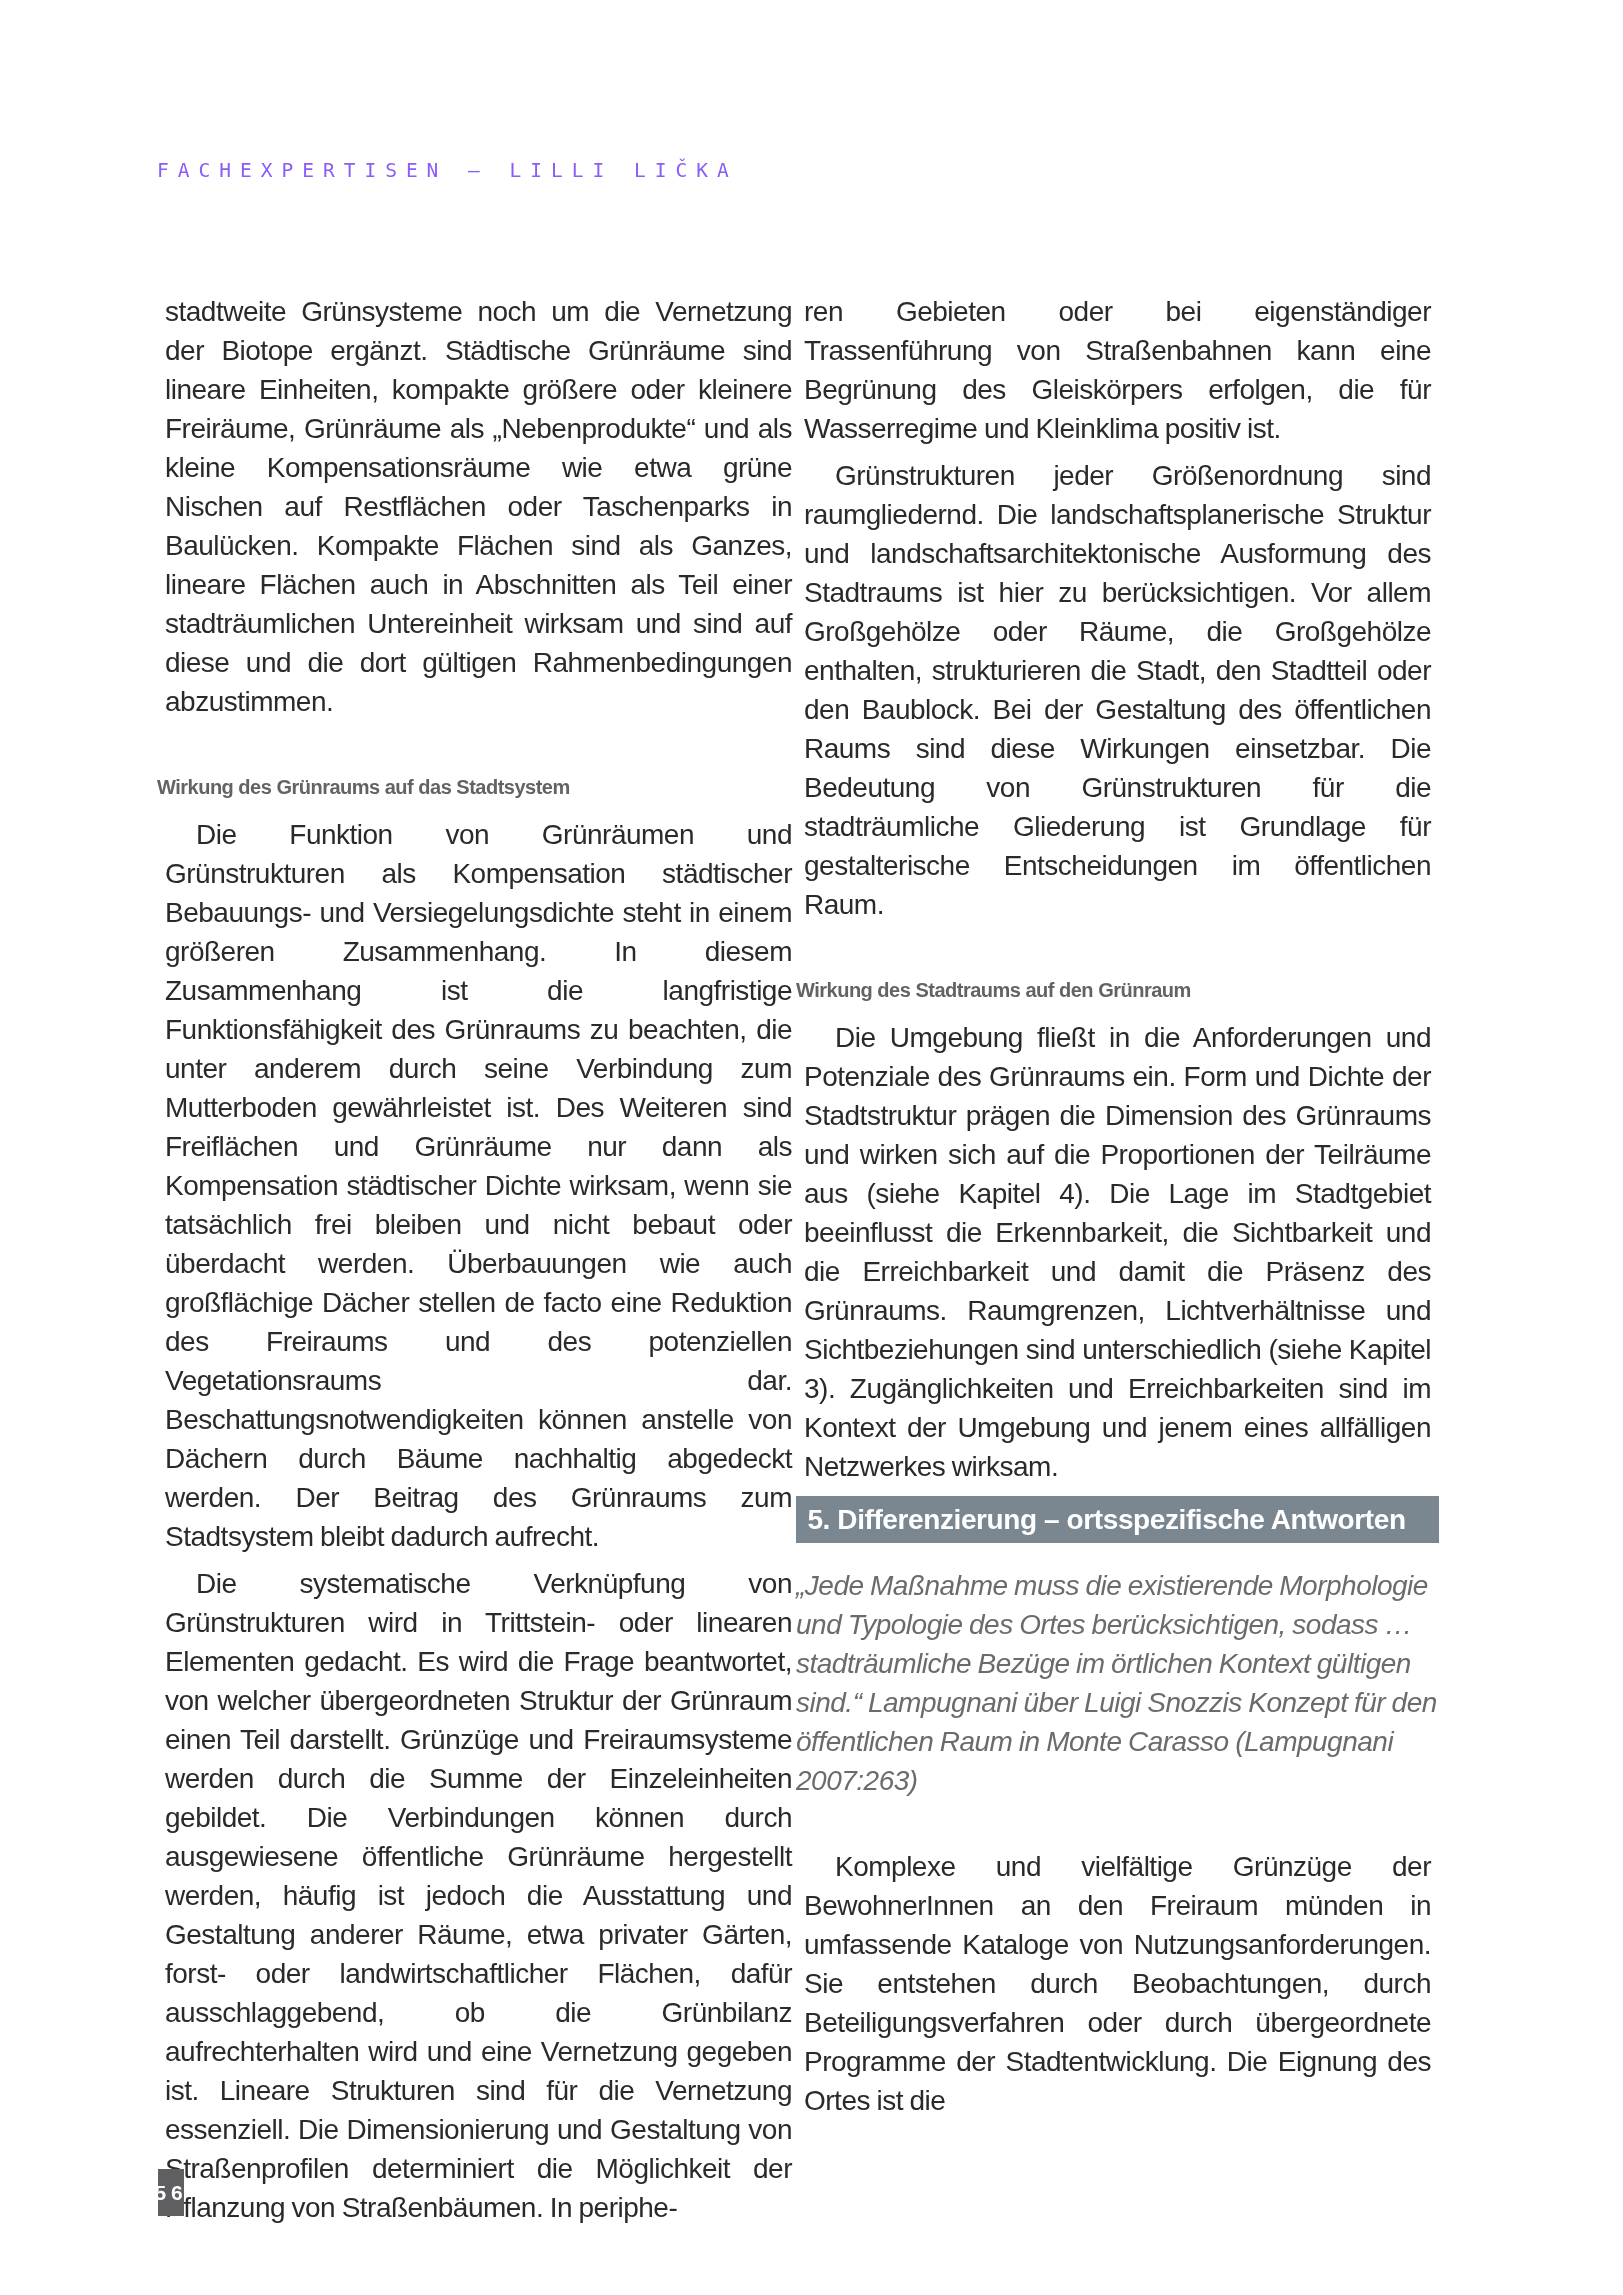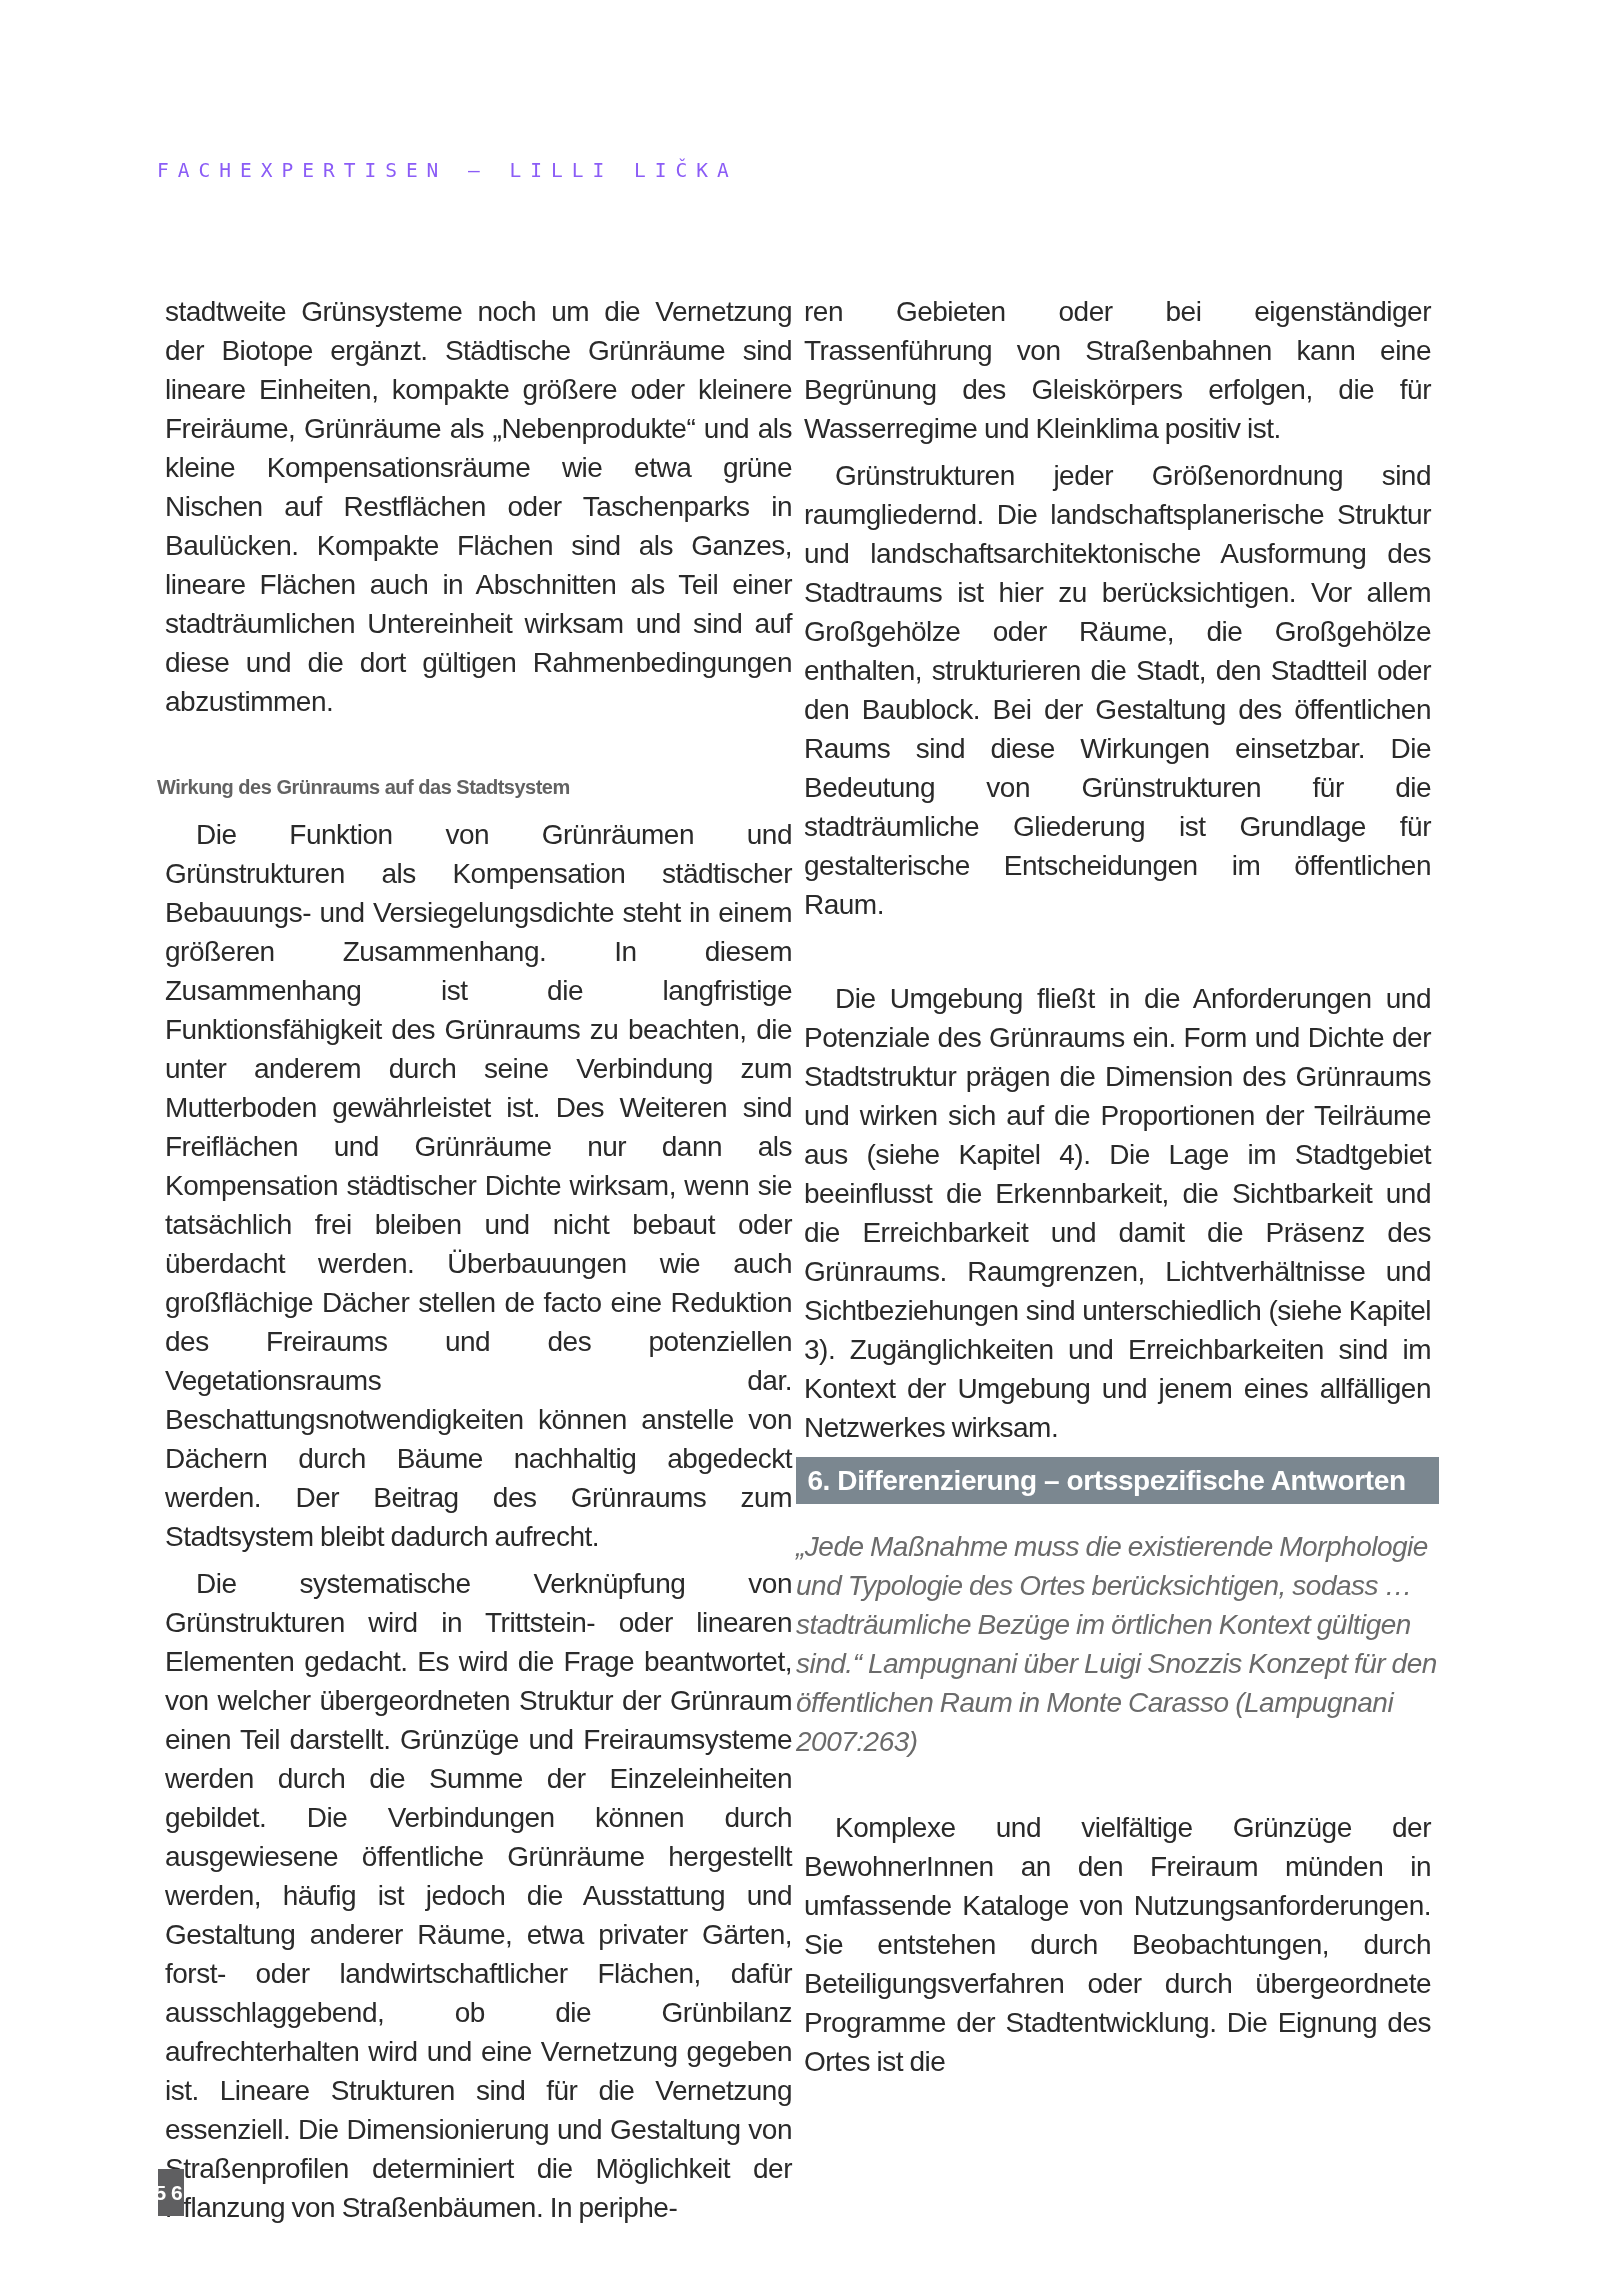--- a/index.html
+++ b/index.html
@@ -34,21 +34,22 @@
   <div class="gap"></div>
   <h3 class="subhead">Wirkung des Grünraums auf das Stadtsystem</h3>
   <p class="indent">Die Funktion von Grünräumen und Grünstrukturen als Kompensation städtischer Bebauungs- und Versiegelungsdichte steht in einem größeren Zusammenhang. In diesem Zusammenhang ist die langfristige Funktionsfähigkeit des Grünraums zu beachten, die unter anderem durch seine Verbindung zum Mutterboden gewährleistet ist. Des Weiteren sind Freiflächen und Grünräume nur dann als Kompensation städtischer Dichte wirksam, wenn sie tatsächlich frei bleiben und nicht bebaut oder überdacht werden. Überbauungen wie auch großflächige Dächer stellen de facto eine Reduktion des Freiraums und des potenziellen Vegetationsraums dar. Beschattungsnotwendigkeiten können anstelle von Dächern durch Bäume nachhaltig abgedeckt werden. Der Beitrag des Grünraums zum Stadtsystem bleibt dadurch aufrecht.</p>
   <p class="indent">Die systematische Verknüpfung von Grünstrukturen wird in Trittstein- oder linearen Elementen gedacht. Es wird die Frage beantwortet, von welcher übergeordneten Struktur der Grünraum einen Teil darstellt. Grünzüge und Freiraumsysteme werden durch die Summe der Einzeleinheiten gebildet. Die Verbindungen können durch ausgewiesene öffentliche Grünräume hergestellt werden, häufig ist jedoch die Ausstattung und Gestaltung anderer Räume, etwa privater Gärten, forst- oder landwirtschaftlicher Flächen, dafür ausschlaggebend, ob die Grünbilanz aufrechterhalten wird und eine Vernetzung gegeben ist. Lineare Strukturen sind für die Vernetzung essenziell. Die Dimensionierung und Gestaltung von Straßenprofilen determiniert die Möglichkeit der Pflanzung von Straßenbäumen. In periphe-</p>
 </div>
 
 <div class="col col-right">
   <p>ren Gebieten oder bei eigenständiger Trassenführung von Straßenbahnen kann eine Begrünung des Gleiskörpers erfolgen, die für Wasserregime und Kleinklima positiv ist.</p>
   <p class="indent">Grünstrukturen jeder Größenordnung sind raumgliedernd. Die landschaftsplanerische Struktur und landschaftsarchitektonische Ausformung des Stadtraums ist hier zu berücksichtigen. Vor allem Großgehölze oder Räume, die Großgehölze enthalten, strukturieren die Stadt, den Stadtteil oder den Baublock. Bei der Gestaltung des öffentlichen Raums sind diese Wirkungen einsetzbar. Die Bedeutung von Grünstrukturen für die stadträumliche Gliederung ist Grundlage für gestalterische Entscheidungen im öffentlichen Raum.</p>
   <div class="gap"></div>
+  <h3 class="subhead">Wirkung des Stadtraums auf den Grünraum</h3>
   <p class="indent">Die Umgebung fließt in die Anforderungen und Potenziale des Grünraums ein. Form und Dichte der Stadtstruktur prägen die Dimension des Grünraums und wirken sich auf die Proportionen der Teilräume aus (siehe Kapitel 4). Die Lage im Stadtgebiet beeinflusst die Erkennbarkeit, die Sichtbarkeit und die Erreichbarkeit und damit die Präsenz des Grünraums. Raumgrenzen, Lichtverhältnisse und Sichtbeziehungen sind unterschiedlich (siehe Kapitel 3). Zugänglichkeiten und Erreichbarkeiten sind im Kontext der Umgebung und jenem eines allfälligen Netzwerkes wirksam.</p>
-  <div class="section-bar">6. Differenzierung – ortsspezifische Antworten</div>
+  <div class="section-bar">5. Differenzierung – ortsspezifische Antworten</div>
   <p class="quote">„Jede Maßnahme muss die existierende Morphologie und Typologie des Ortes berücksichtigen, sodass … stadträumliche Bezüge im örtlichen Kontext gültigen sind.“ Lampugnani über Luigi Snozzis Konzept für den öffentlichen Raum in Monte Carasso (Lampugnani 2007:263)</p>
   <div class="gap"></div>
   <p class="indent">Komplexe und vielfältige Grünzüge der BewohnerInnen an den Freiraum münden in umfassende Kataloge von Nutzungsanforderungen. Sie entstehen durch Beobachtungen, durch Beteiligungsverfahren oder durch übergeordnete Programme der Stadtentwicklung. Die Eignung des Ortes ist die</p>
 </div>
 
 <div class="page-num">56</div>
 
 
 </body></html>

